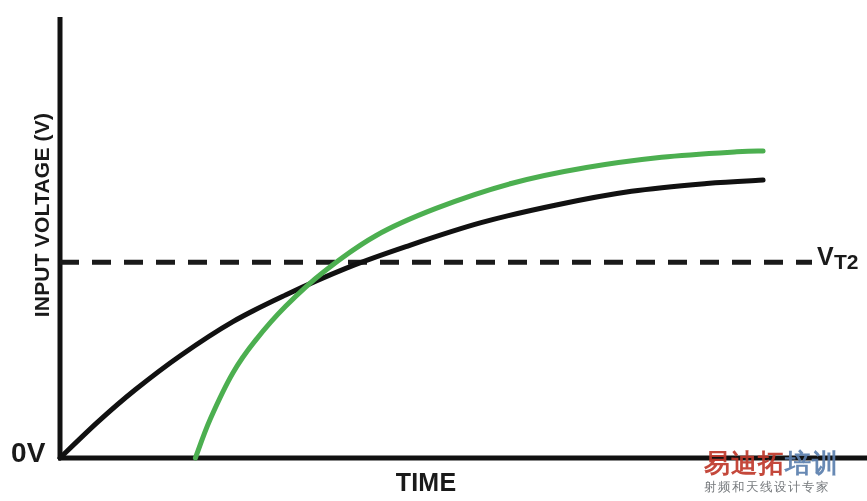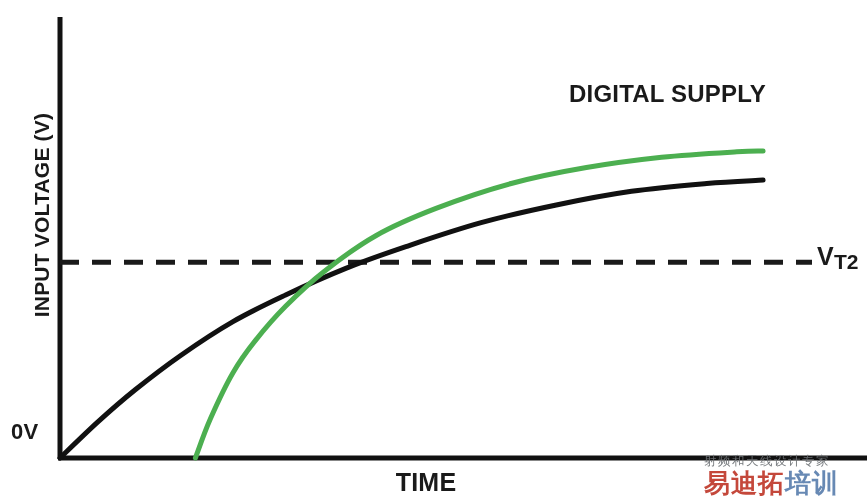--- a/index.html
+++ b/index.html
@@ -28,22 +28,22 @@
     font-size:21px;
     transform:rotate(-90deg);
     transform-origin:50% 50%;
   }
   #x-axis-title{
     left:426px; top:468px;
     font-size:25px;
     transform:translateX(-50%);
   }
   #zero-volt-label{
-    left:11px; top:419px;
-    font-size:22px;
+    left:11px; top:437px;
+    font-size:28px;
     text-align:right;
   }
   #digital-series-label{
     left:569px; top:80px;
     font-size:24px;
   }
   #analog-series-label{
     left:372px; top:226px;
     font-size:24px;
   }
@@ -98,23 +98,22 @@
 
     <path id="digital-curve" d="M 195.4,458.0 C 197.9,451.5 204.1,433.0 210.4,418.8 C 216.7,404.6 225.4,385.8 233.0,372.8 C 240.5,359.7 246.7,351.4 255.5,340.4 C 264.3,329.3 274.3,317.6 285.6,306.3 C 296.9,294.9 308.2,283.9 323.2,272.2 C 338.2,260.4 357.0,246.3 375.8,235.7 C 394.6,225.0 413.4,217.1 436.0,208.4 C 458.6,199.7 486.1,190.3 511.2,183.5 C 536.3,176.7 561.3,171.8 586.4,167.5 C 611.5,163.1 636.5,159.9 661.6,157.2 C 686.7,154.6 719.9,152.8 736.8,151.8 C 753.7,150.8 758.7,151.2 763.1,151.1" fill="none" stroke="#4caf50" stroke-width="5" stroke-linecap="round" stroke-linejoin="round"></path>
   </svg>
 
   <div class="lbl" id="y-axis-title">INPUT VOLTAGE (V)</div>
 
   <div class="lbl" id="x-axis-title">TIME</div>
 
   <div class="lbl" id="zero-volt-label">0V</div>
 
-  <div class="lbl" id="digital-series-label">DIGITAL SUPPLY</div>
 
 
   <div class="lbl" id="threshold-label" style="top: 242.3px;"><span>V</span><span class="sub">T2</span></div>
 
   <div id="watermark">
+    <div id="watermark-main"><span class="wm-red">易迪拓</span><span class="wm-blue">培训</span></div>
     <div id="watermark-sub">射频和天线设计专家</div>
-    <div id="watermark-main"><span class="wm-red">易迪拓</span><span class="wm-blue">培训</span></div>
   </div>
 
 </div>
 
 </body></html>

